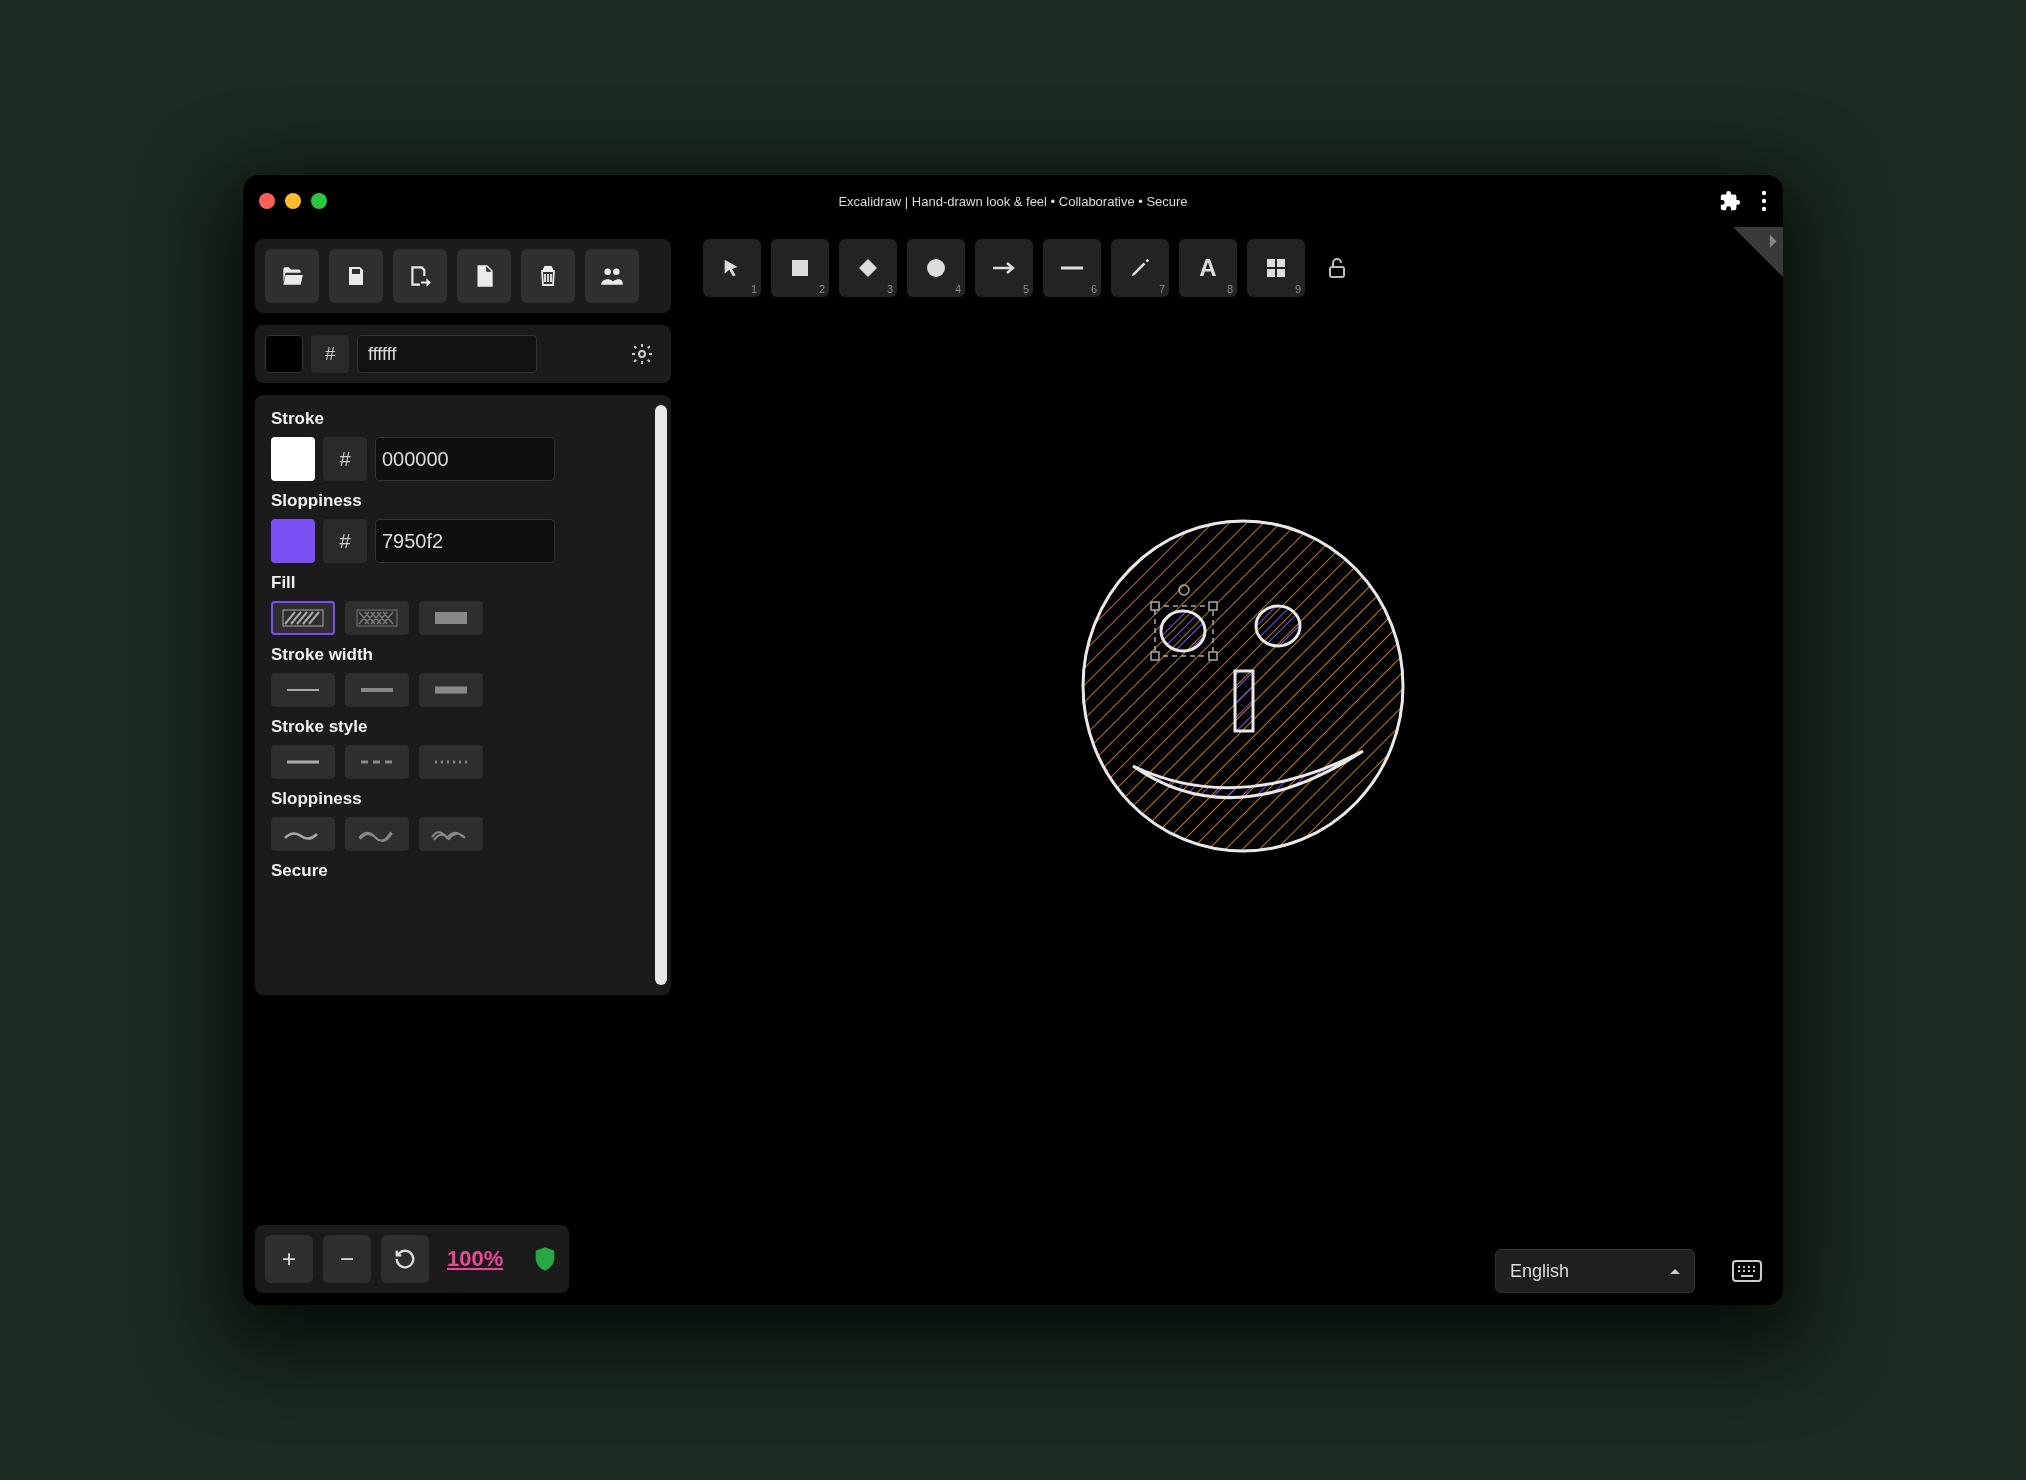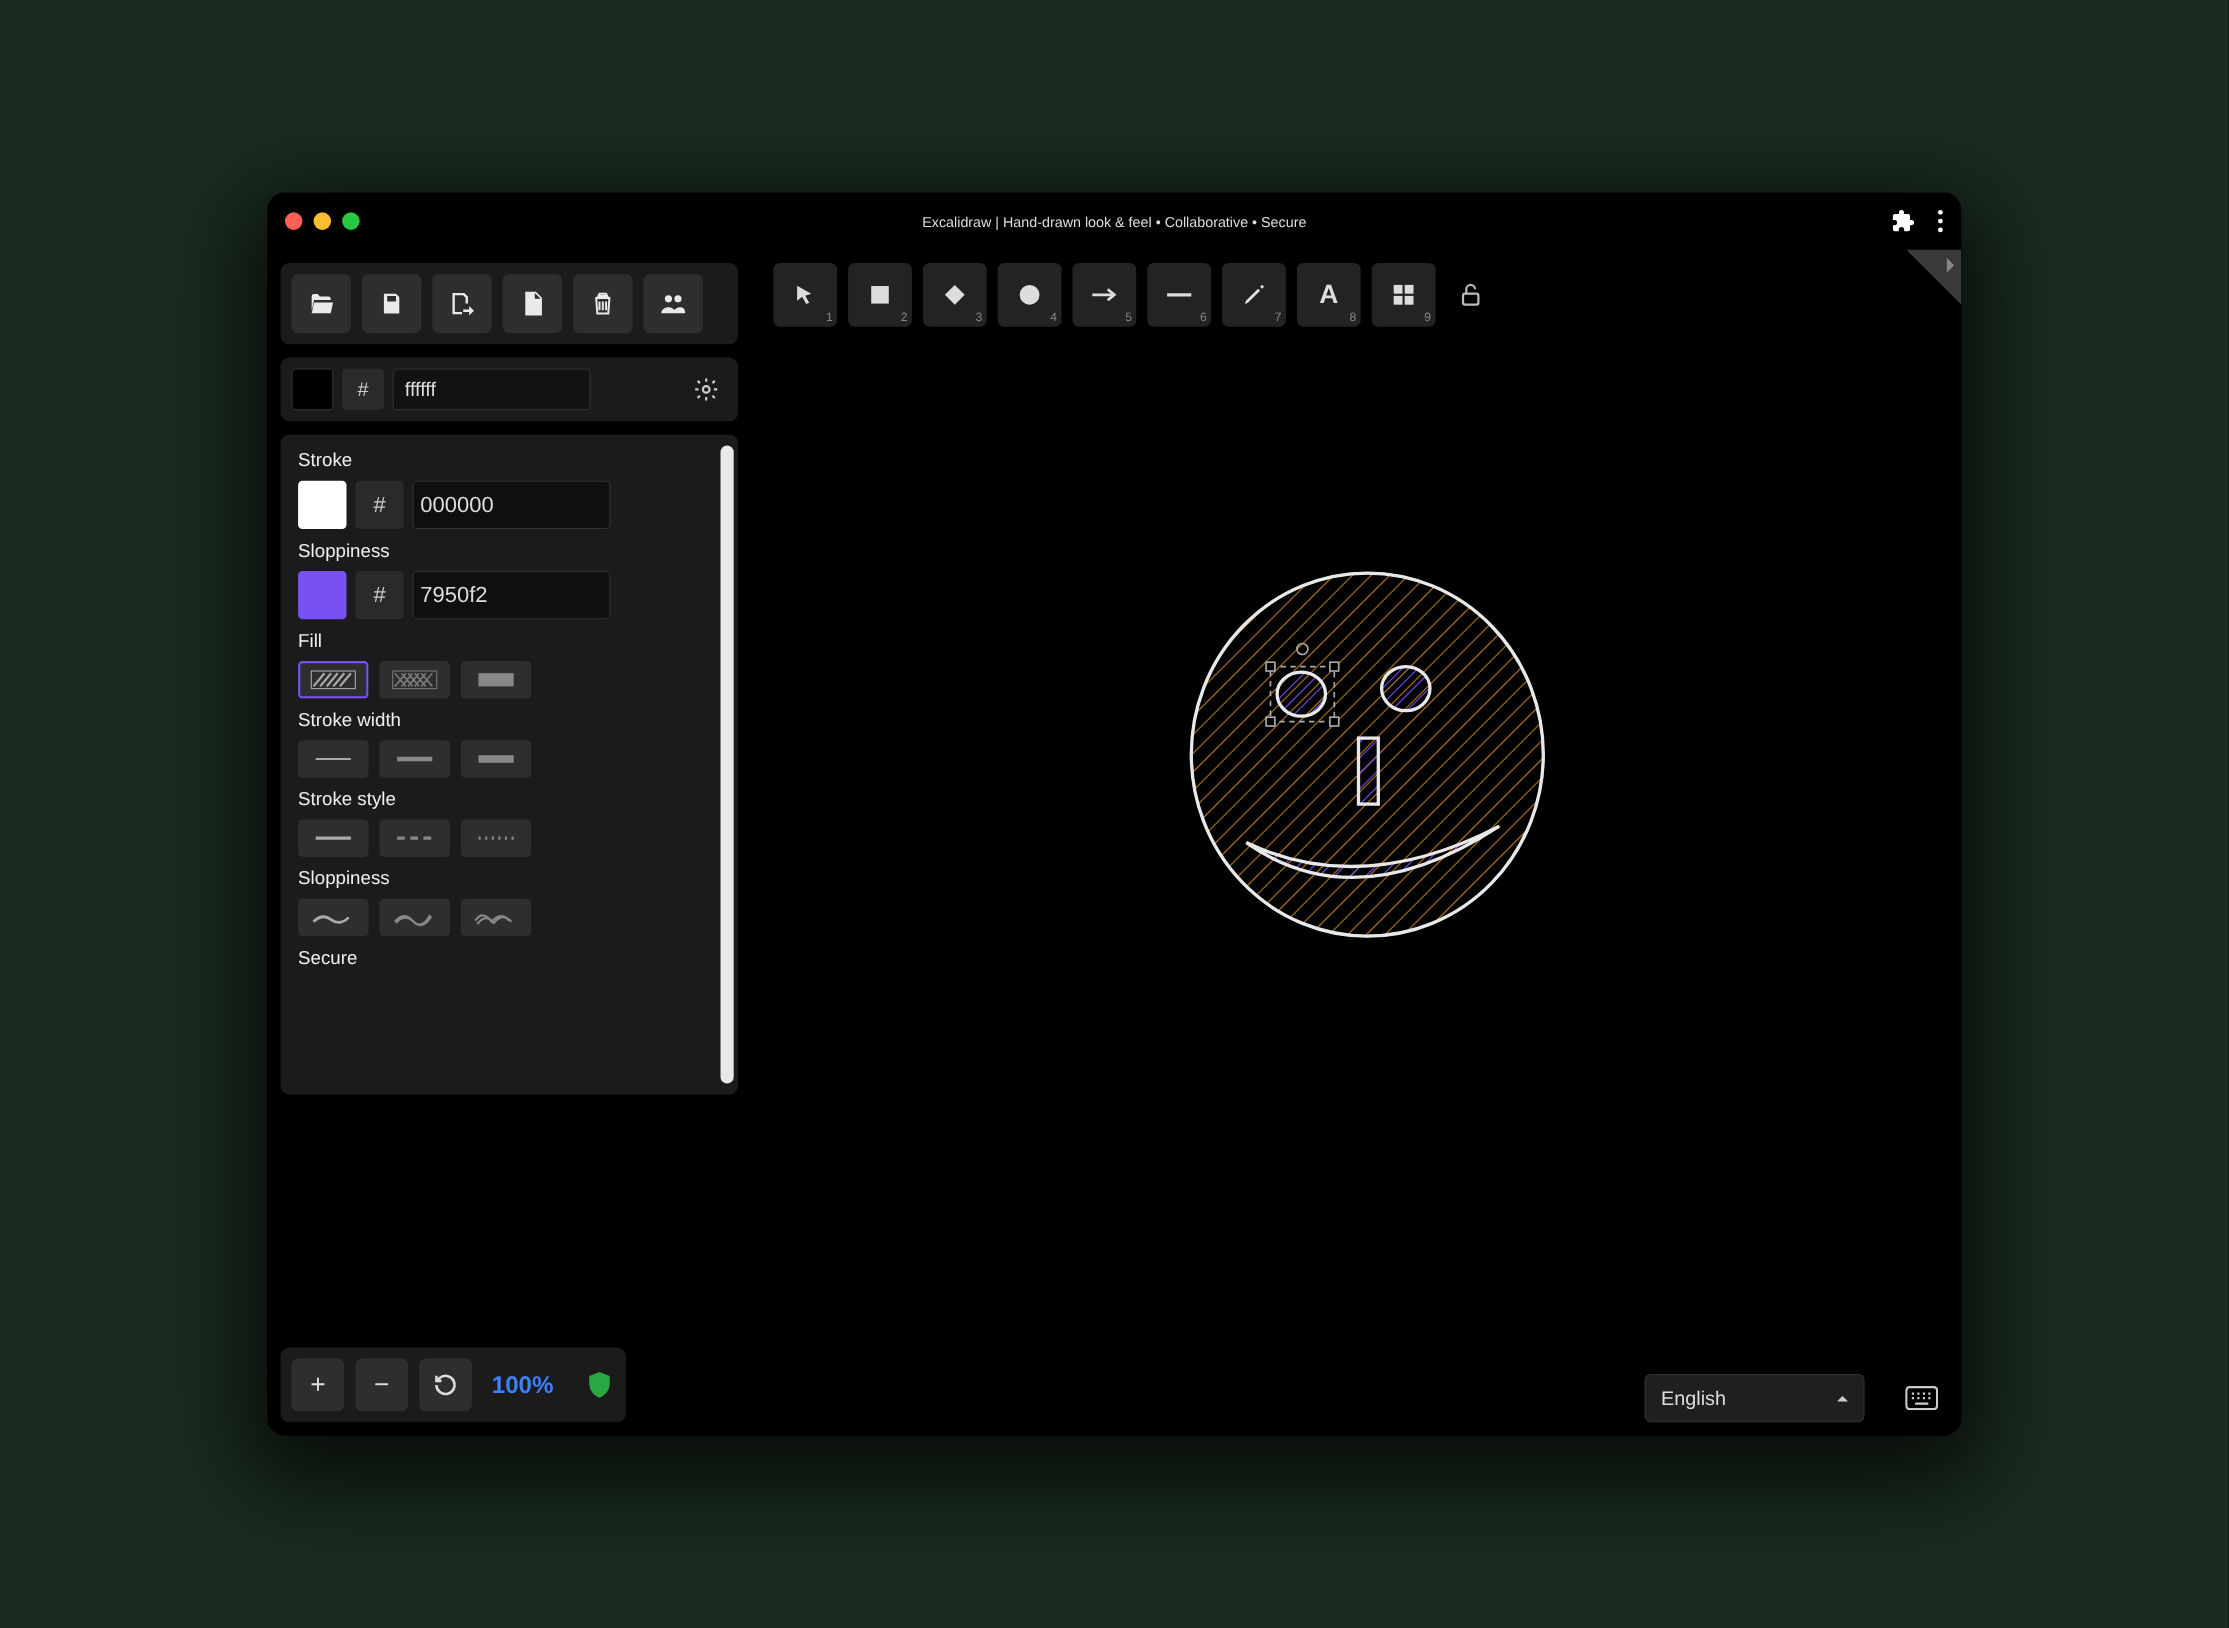--- a/index.html
+++ b/index.html
@@ -114,21 +114,21 @@
     color: #eee;
     font-size: 17px;
     position: relative;
     height: 600px;
     overflow: hidden;
   }
   .props-panel .scrolltrack {
     position:absolute; right:4px; top:10px; bottom:10px; width:12px;
     background: #e8e8e8; border-radius:6px;
   }
-  .section-label { font-weight:400; margin: 10px 0 8px; color:#f0f0f0; }
+  .section-label { font-weight:700; margin: 10px 0 8px; color:#f0f0f0; }
   .section-label.first { margin-top:0; }
   .row { display:flex; gap:8px; align-items:center; margin-bottom:8px; }
   .mini-swatch {
     width:44px;height:44px;border-radius:4px;background:#fff;
   }
   .mini-swatch.bg { background:#7950f2; }
   .mini-hash {
     width:44px;height:44px;background:#2a2a2a;border-radius:4px;
     display:flex;align-items:center;justify-content:center;color:#ccc;font-size:20px;
   }
@@ -167,21 +167,21 @@
   
   .bottom-left {
     position:absolute; left:12px; bottom:12px;
     background:#1b1b1b; border-radius:8px;
     padding:10px; display:flex; gap:10px; align-items:center;
   }
   .zbtn {
     width:48px;height:48px;background:#2e2e2e;border-radius:6px;
     display:flex;align-items:center;justify-content:center;color:#ddd;cursor:pointer;font-size:24px;
   }
-  .zoom-label { color:#3b82f6; font-size:22px; padding:0 8px; font-weight:600; }
+  .zoom-label { color:#ec4899; font-size:22px; padding:0 8px; font-weight:600;text-decoration:underline; }
   .shield {
     width:28px;height:28px;margin-left:10px;
   }
   .bottom-right {
     position:absolute; right:12px; bottom:12px;
     display:flex; gap:28px; align-items:center;
   }
   .lang-select {
     background:#1f1f1f;border:1px solid #333;border-radius:6px;
     color:#ddd;height:44px;padding:0 38px 0 14px;font-size:18px;

